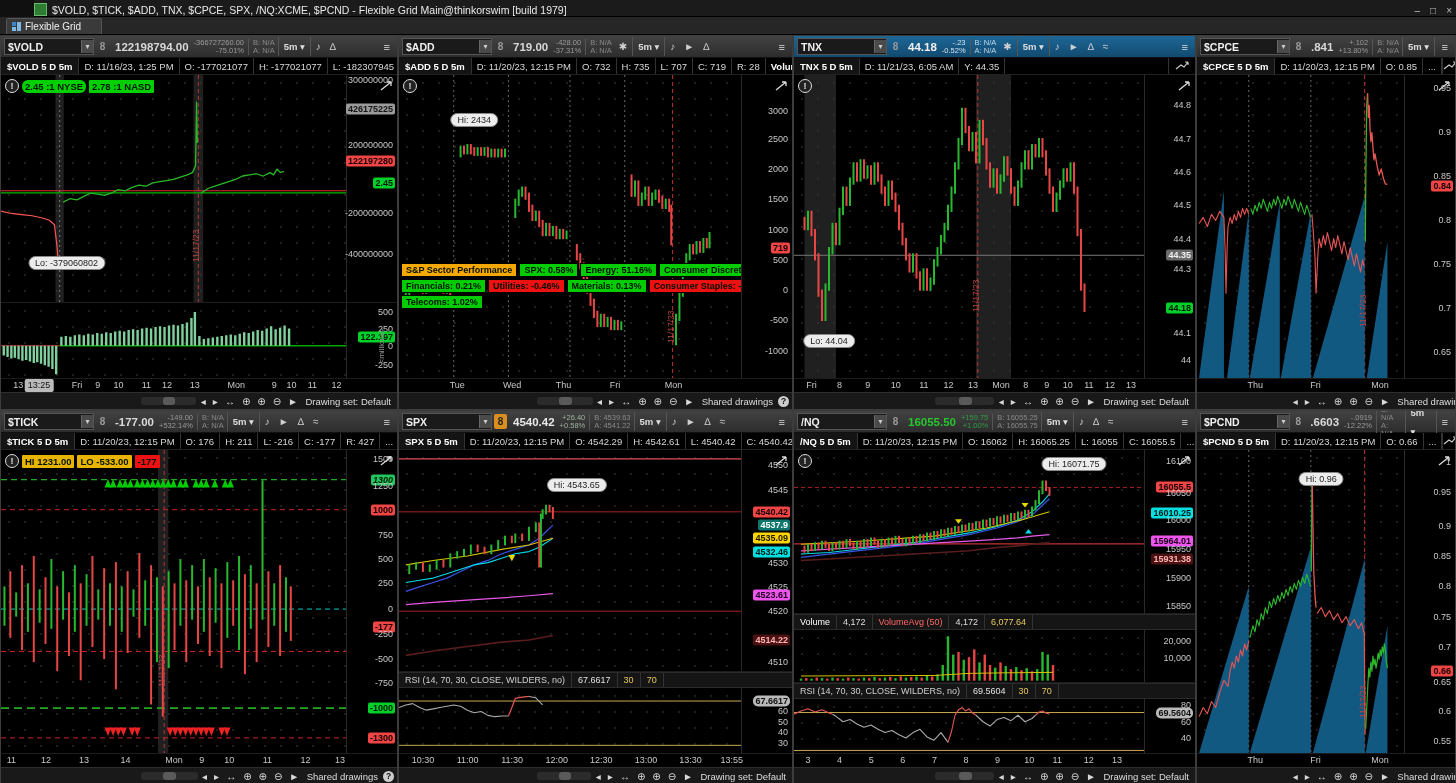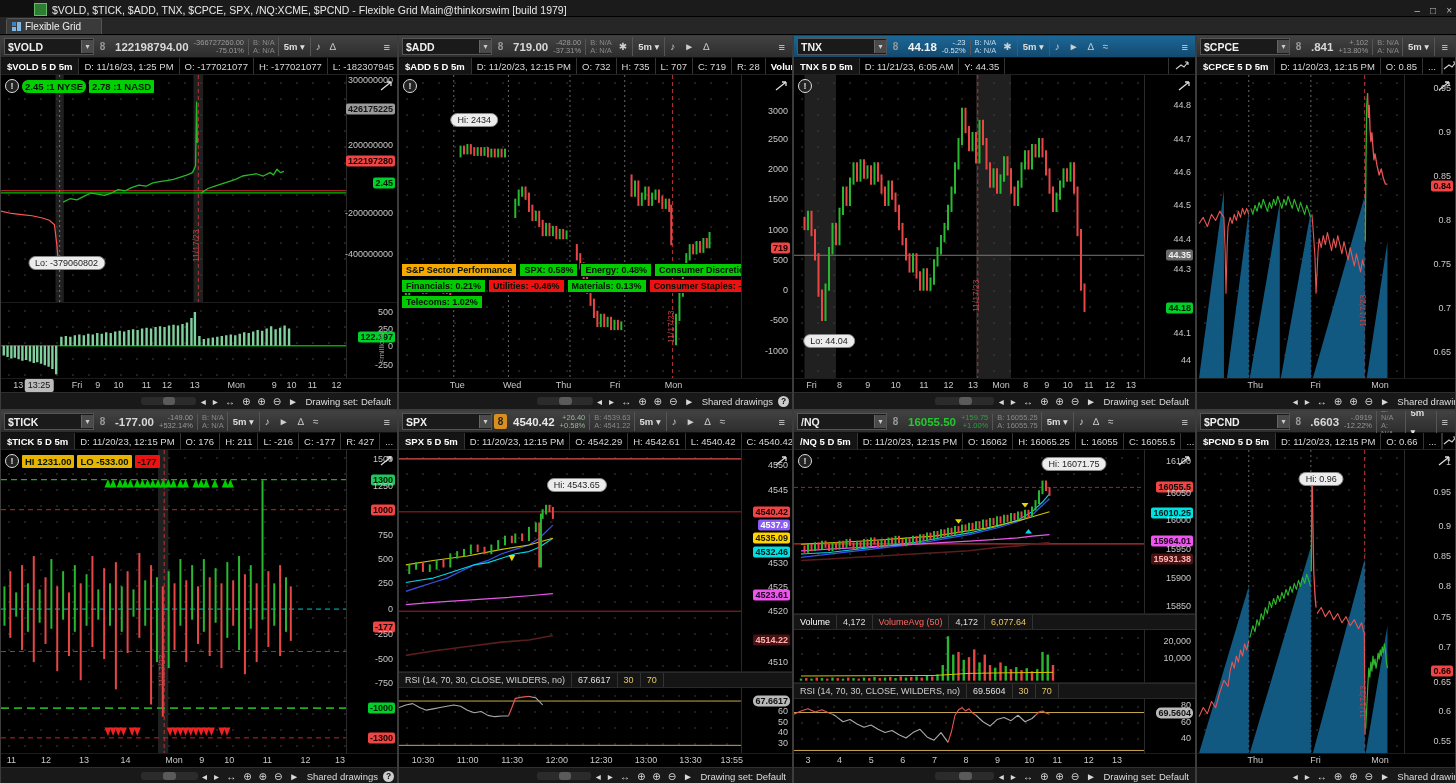--- a/index.html
+++ b/index.html
@@ -393,21 +393,21 @@
             </svg>
             <div class="vdate" style="left: calc(80% + 3px); top: 85%;">11/17/23</div>
             <div class="bubble" style="left: 22%; top: 17%;">Hi: 2434</div>
             <div class="badges">
               <div class="alert-ico">!</div>
             </div>
             <div class="sector-table" style="top: 62%;">
               <div class="sector-row">
                 <span class="sector-cell" style="background: rgb(245, 168, 0);">S&amp;P Sector Performance</span>
                 <span class="sector-cell" style="background: rgb(0, 204, 0);">SPX: 0.58%</span>
-                <span class="sector-cell" style="background: rgb(0, 204, 0);">Energy: 0.48%</span>
+                <span class="sector-cell" style="background: rgb(0, 204, 0);">Energy: 51.16%</span>
                 <span class="sector-cell" style="background: rgb(0, 204, 0);">Consumer Discretionary: 0.31%</span>
               </div>
               <div class="sector-row">
                 <span class="sector-cell" style="background: rgb(0, 204, 0);">Financials: 0.21%</span>
                 <span class="sector-cell" style="background: rgb(238, 17, 17);">Utilities: -0.46%</span>
                 <span class="sector-cell" style="background: rgb(0, 204, 0);">Materials: 0.13%</span>
                 <span class="sector-cell" style="background: rgb(238, 17, 17);">Consumer Staples: -0.23%</span>
               </div>
               <div class="sector-row">
                 <span class="sector-cell" style="background: rgb(0, 204, 0);">Telecoms: 1.02%</span>
@@ -852,21 +852,21 @@
             <div class="vdate" style="left: calc(47.3% + 3px); top: 75%;">11/17/23</div>
             <div class="badges">
               <div class="alert-ico">!</div>
               <span class="badge" style="background: rgb(232, 180, 0);">HI 1231.00</span>
               <span class="badge" style="background: rgb(232, 180, 0);">LO -533.00</span>
               <span class="badge" style="background: rgb(238, 17, 17);">-177</span>
             </div>
           </div>
           <div class="sec-axis">
             <div class="ylab" style="top: 3%; color: rgb(200, 200, 200);">1500</div>
-            <div class="ylab b" style="top: 9.8%; background: #22c55e; color: rgb(0, 26, 0);">1300</div>
+            <div class="ylab b" style="top: 9.8%; background: #22c55e; color: rgb(0, 26, 0); font-style: italic;">1300</div>
             <div class="ylab" style="top: 12%; color: rgb(200, 200, 200);">1250</div>
             <div class="ylab b" style="top: 19.7%; background: rgb(239, 69, 69); color: rgb(26, 0, 0);">1000</div>
             <div class="ylab" style="top: 28%; color: rgb(200, 200, 200);">750</div>
             <div class="ylab" style="top: 36%; color: rgb(200, 200, 200);">500</div>
             <div class="ylab" style="top: 44%; color: rgb(200, 200, 200);">250</div>
             <div class="ylab" style="top: 52.5%; color: rgb(200, 200, 200);">0</div>
             <div class="ylab b" style="top: 58.3%; background: rgb(239, 69, 69); color: rgb(26, 0, 0);">-177</div>
             <div class="ylab" style="top: 60.7%; color: rgb(200, 200, 200);">-250</div>
             <div class="ylab" style="top: 69%; color: rgb(200, 200, 200);">-500</div>
             <div class="ylab" style="top: 77%; color: rgb(200, 200, 200);">-750</div>
@@ -975,21 +975,21 @@
               <line x1="44" x2="44" y1="24.8" y2="28.2" stroke="#e84545" stroke-width="2" vector-effect="non-scaling-stroke"></line>
               <line x1="45" x2="45" y1="25.8" y2="31.2" stroke="#e84545" stroke-width="2" vector-effect="non-scaling-stroke"></line>
               <path d="M32 47.6 L34 47.6 L33 50.4 Z" fill="#e8d800"></path>
             </svg>
             <div class="bubble" style="left: 52%; top: 19%;">Hi: 4543.65</div>
           </div>
           <div class="sec-axis">
             <div class="ylab" style="top: 7%; color: rgb(200, 200, 200);">4550</div>
             <div class="ylab" style="top: 18%; color: rgb(200, 200, 200);">4545</div>
             <div class="ylab b" style="top: 28%; background: rgb(239, 69, 69); color: rgb(26, 0, 0);">4540.42</div>
-            <div class="ylab b" style="top: 34%; background: #8b5cf6; color: rgb(255, 255, 255);">4537.9</div>
+            <div class="ylab b" style="top: 34%; background: #0f766e; color: rgb(255, 255, 255);">4537.9</div>
             <div class="ylab b" style="top: 40%; background: rgb(255, 212, 0); color: rgb(26, 26, 0);">4535.09</div>
             <div class="ylab b" style="top: 46%; background: rgb(0, 224, 224); color: rgb(0, 26, 26);">4532.46</div>
             <div class="ylab" style="top: 51%; color: rgb(200, 200, 200);">4530</div>
             <div class="ylab" style="top: 62%; color: rgb(200, 200, 200);">4525</div>
             <div class="ylab b" style="top: 65.5%; background: rgb(238, 85, 238); color: rgb(26, 0, 26);">4523.61</div>
             <div class="ylab" style="top: 73%; color: rgb(200, 200, 200);">4520</div>
             <div class="ylab b" style="top: 86%; background: rgb(74, 18, 18); color: rgb(255, 176, 176);">4514.22</div>
             <div class="ylab" style="top: 96%; color: rgb(200, 200, 200);">4510</div>
             <div class="scale-ico"><svg width="13" height="11" viewBox="0 0 13 11">
                 <path d="M1 10 L11 2 M11 2 L11 6 M11 2 L7 2" stroke="#ddd" stroke-width="1.3" fill="none"></path>

